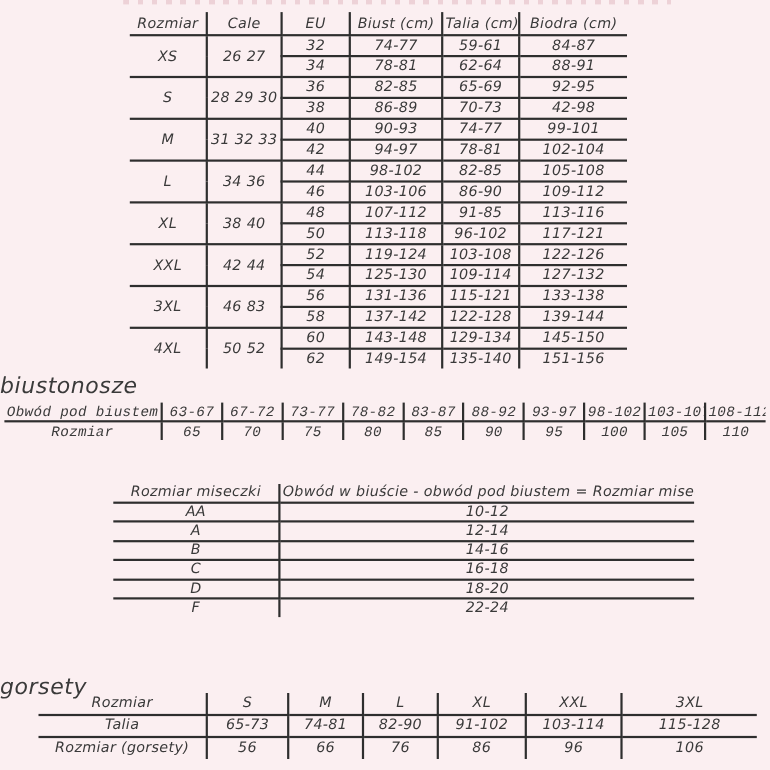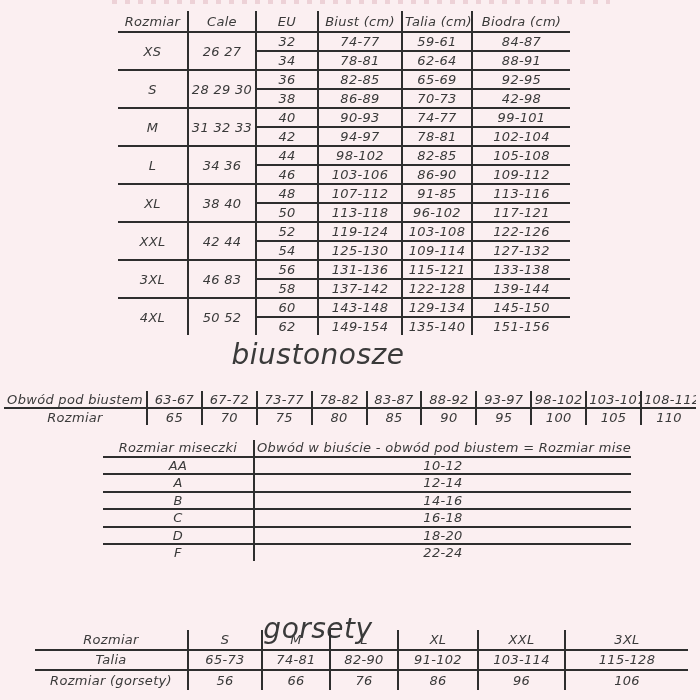--- a/index.html
+++ b/index.html
@@ -36,26 +36,26 @@
   .size-table{position:absolute;left:118px;top:11px;width:452px;}
   .size-table th{height:20px;border-bottom:2px solid var(--line);}
   .size-table td{height:17px;}
   .size-table th:not(:last-child),
   .size-table td:not(:last-child){border-right:2px solid var(--line);}
   .size-table td.mid{border-bottom:2px solid var(--line);}
   .size-table .gend{border-bottom:2px solid var(--line);}
   
   .section-title{
     position:absolute;left:0;width:636px;
-    text-align:center;font-size:28px;letter-spacing:.5px;
+    font-size:20px;letter-spacing:.5px;
   }
   .title-bras{top:338px;}
   .title-corsets{top:612px;}
   
-  .bras-table{position:absolute;left:4px;top:391px;width:692px;}
+  .bras-table{position:absolute;left:4px;top:366px;width:692px;font-family:Liberation Mono, monospace;}
   .bras-table td{height:16px;}
   .bras-table td:not(:last-child){border-right:2px solid var(--line);}
   .bras-table tr:first-child td{border-bottom:2px solid var(--line);}
   .bras-table td.lab{width:138px;}
   
   .cups-table{position:absolute;left:103px;top:440px;width:528px;}
   .cups-table th,.cups-table td{height:15.5px;}
   .cups-table th:first-child,.cups-table td:first-child{width:146px;border-right:2px solid var(--line);}
   .cups-table tr:not(:last-child) th,
   .cups-table tr:not(:last-child) td{border-bottom:2px solid var(--line);}

